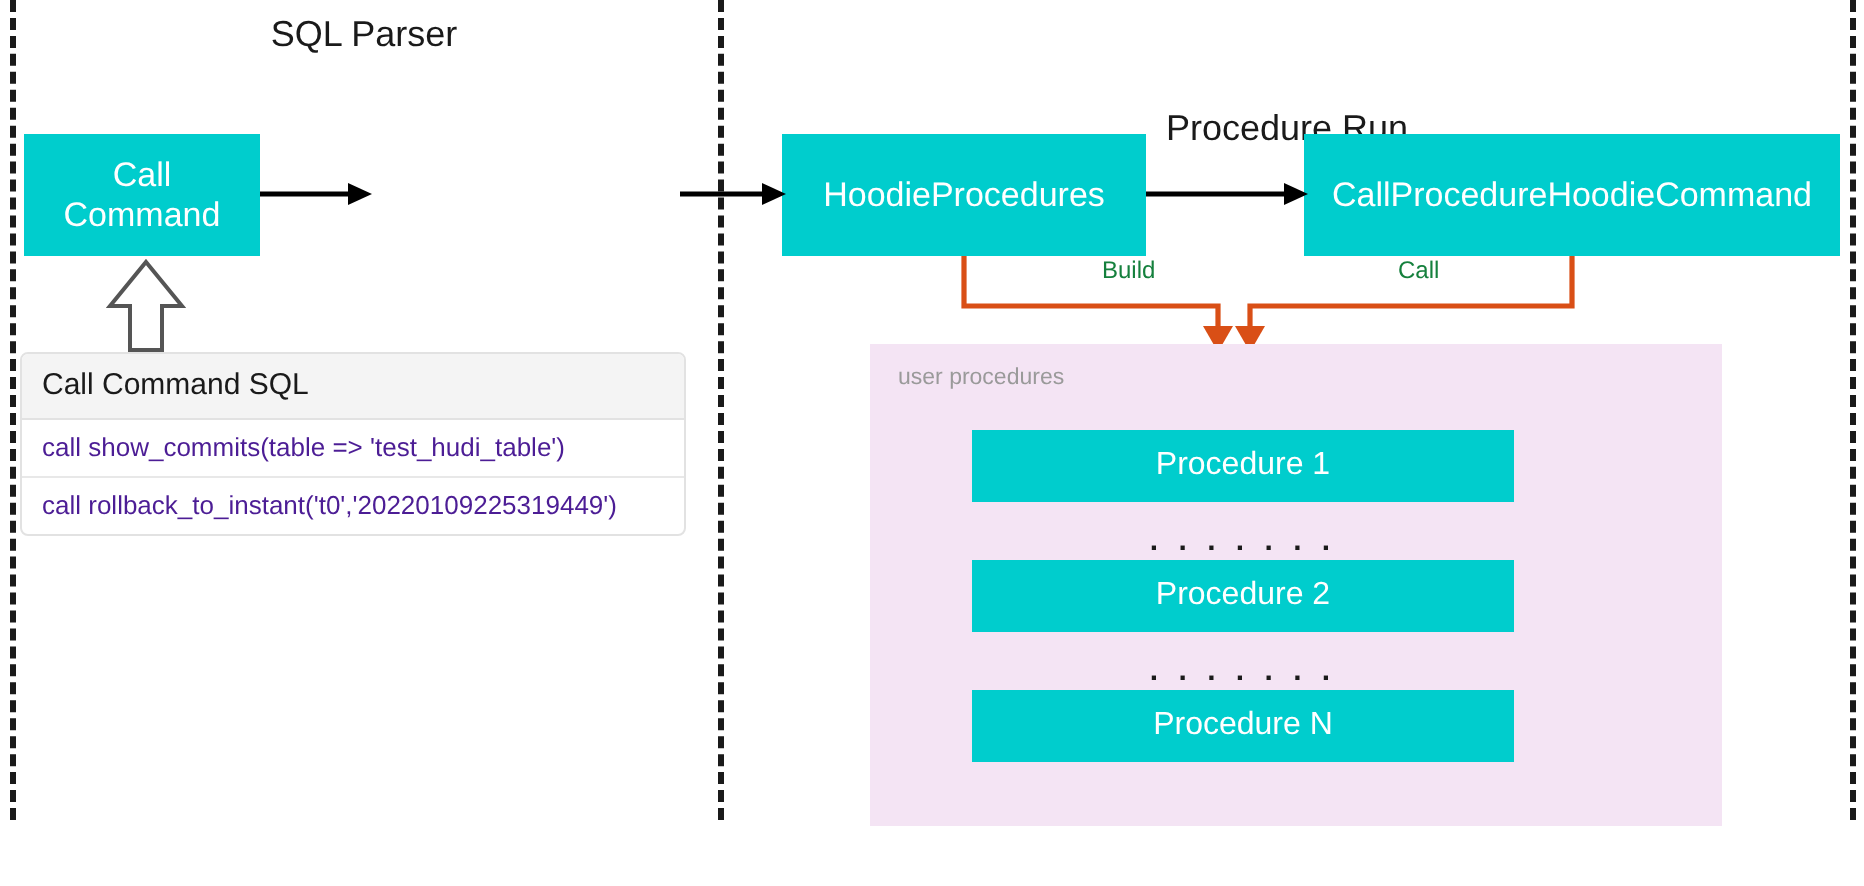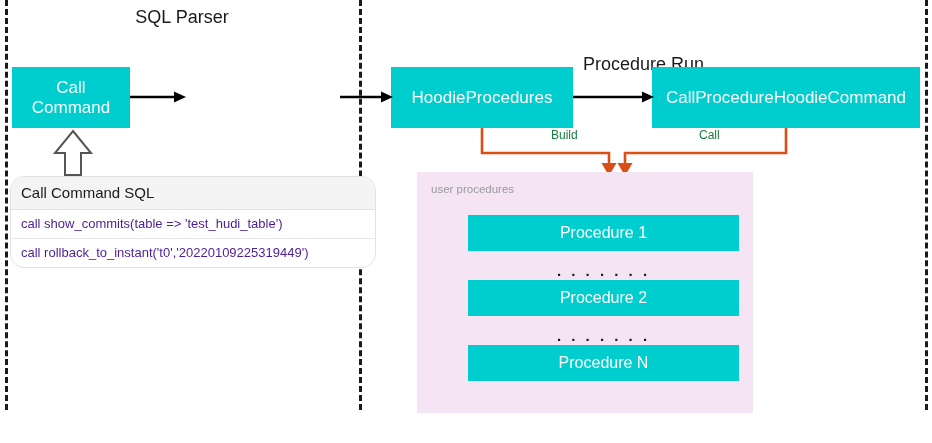--- a/index.html
+++ b/index.html
@@ -45,23 +45,23 @@
   }
   
   .arrow-h{position:absolute;height:12px;}
   .arrow-h svg{display:block;}
   
   .hollow-arrow{position:absolute;}
   
   .sqlbox{
     position:absolute;
     left:10px; top:176px;
-    width:366px;
+    width:333px;
     border:1px solid #e2e2e2;
-    border-radius:14px;
+    border-radius:4px;
     background:#ffffff;
     box-sizing:border-box;
     overflow:hidden;
     box-shadow:0 0 0 0 rgba(0,0,0,0);
   }
   .sqlbox .hdr{
     background:#f4f4f4;
     border-bottom:1px solid #e2e2e2;
     padding:7px 10px 8px 10px;
     font-size:15px;
@@ -71,22 +71,22 @@
     padding:6px 10px 7px 10px;
     font-size:13px;
     color:#4c1d95;
     border-bottom:1px solid #e8e8e8;
     white-space:nowrap;
   }
   .sqlbox .row:last-child{border-bottom:none;}
   
   .proc-panel{
     position:absolute;
-    left:417px; top:172px;
-    width:336px; height:241px;
+    left:435px; top:172px;
+    width:426px; height:241px;
     background:#f4e4f4;
     box-sizing:border-box;
   }
   .proc-panel .panel-label{
     position:absolute;
     left:14px; top:11px;
     font-size:11.5px;
     color:#9a9a9a;
   }
   .proc-item{

